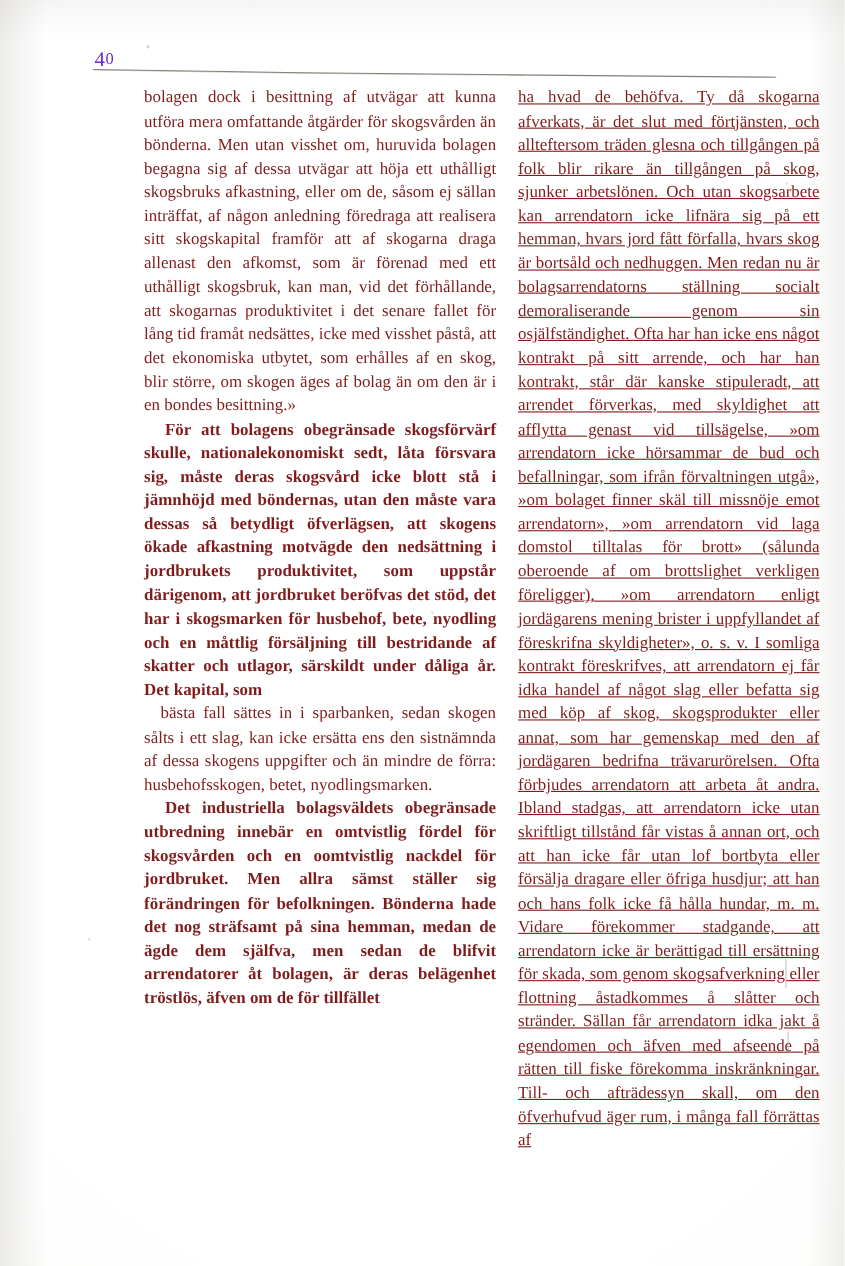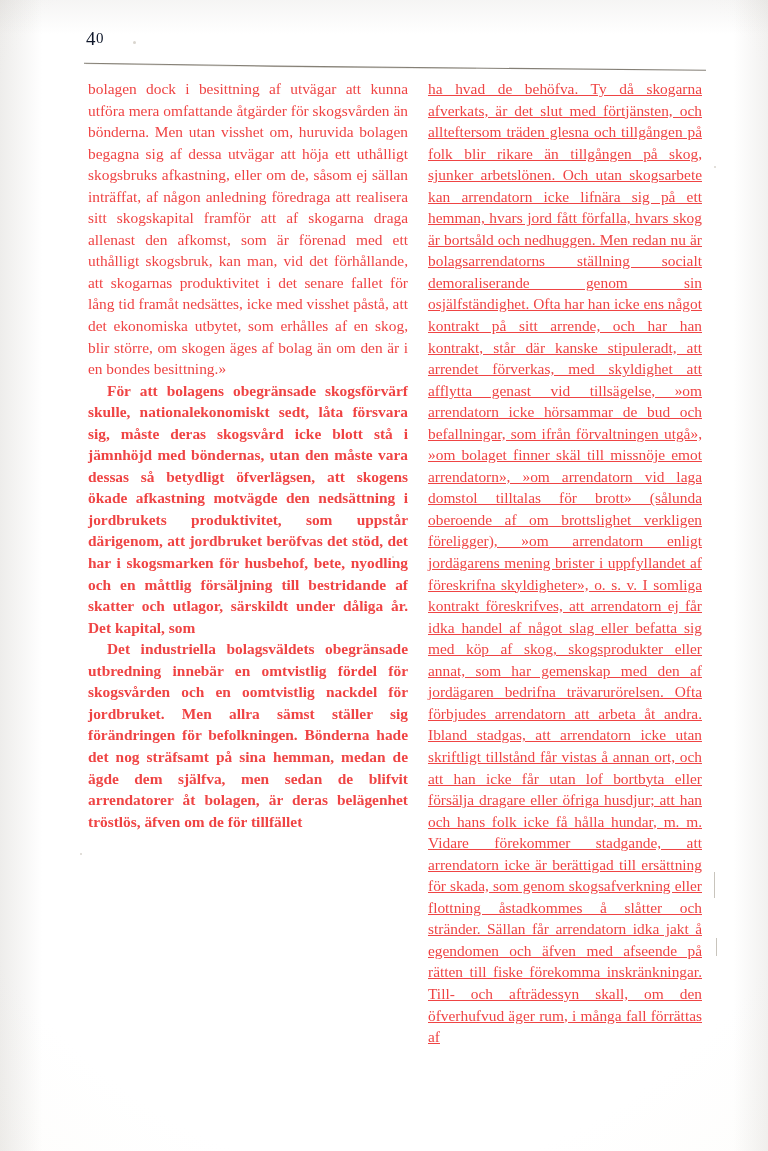--- a/index.html
+++ b/index.html
@@ -45,24 +45,24 @@
   .running-head {
     position: absolute;
     left: 86px;
     top: 28px;
     width: 616px;
     height: 30px;
   }
   .folio {
     position: absolute;
     left: 0;
-    top: 0;
+    top: 16px;
     font-size: 19px;
     letter-spacing: .5px;
-    color: #0f172a;
+    color: #6d28d9;
   }
   .folio .small-zero {
     font-size: 15px;
     vertical-align: 2px;
   }
   .head-title {
     position: absolute;
     left: 0;
     right: 0;
     top: 5px;
@@ -94,21 +94,22 @@
     top: 78px;
     width: 768px;
   }
   .col {
     position: absolute;
     top: 0;
     font-size: 15.4px;
     line-height: 21.55px;
     text-align: justify;
     text-justify: inter-word;
-    color: #ef4444;
+    color: #7f1d1d;
+    margin-left: 43px;
     -webkit-font-smoothing: none;
   }
   .col-left  { left: 88px;  width: 320px; }
   .col-right { left: 428px; width: 274px; text-decoration: underline; }
 
   .col p {
     margin: 0;
     text-indent: 0;
   }
   .col p.indent { text-indent: 19px; font-weight: bold; }
@@ -147,20 +148,21 @@
       <path d="M0 1.2 C 120 3.4, 260 5.2, 380 6.0 C 470 6.6, 560 7.4, 622 8.2" stroke="#6f685e" stroke-width="1.05" fill="none" opacity="0.85"></path>
       <path d="M2 1.6 C 130 4.0, 270 5.8, 392 6.4" stroke="#8d8679" stroke-width="0.7" fill="none" opacity="0.5"></path>
     </svg>
   </div>
 
   <div class="columns">
 
     <div class="col col-left">
       <p>bolagen dock i besittning af utvägar att kunna utföra mera omfattande åtgärder för skogsvården än bönderna. Men utan visshet om, huruvida bolagen begagna sig af dessa utvägar att höja ett uthålligt skogsbruks afkastning, eller om de, såsom ej sällan inträffat, af någon anledning föredraga att realisera sitt skogskapital framför att af skogarna draga allenast den afkomst, som är förenad med ett uthålligt skogsbruk, kan man, vid det förhållande, att skogarnas produktivitet i det senare fallet för lång tid framåt nedsättes, icke med visshet påstå, att det ekonomiska utbytet, som erhålles af en skog, blir större, om skogen äges af bolag än om den är i en bondes besittning.»</p>
       <p class="indent">För att bolagens obegränsade skogsförvärf skulle, nationalekonomiskt sedt, låta försvara sig, måste deras skogsvård icke blott stå i jämnhöjd med böndernas, utan den måste vara dessas så betydligt öfverlägsen, att skogens ökade afkastning motvägde den nedsättning i jordbrukets produktivitet, som uppstår därigenom, att jordbruket beröfvas det stöd, det har i skogsmarken för husbehof, bete, nyodling och en måttlig försäljning till bestridande af skatter och utlagor, särskildt under dåliga år. Det kapital, som</p>
+      <p><span class="stray-indent"></span><span>bästa fall sättes in i sparbanken, sedan skogen sålts i ett slag, kan icke ersätta ens den sistnämnda af dessa skogens uppgifter och än mindre de förra: husbehofsskogen, betet, nyodlingsmarken.</span></p>
       <p class="indent">Det industriella bolagsväldets obegränsade utbredning innebär en omtvistlig fördel för skogsvården och en oomtvistlig nackdel för jordbruket. Men allra sämst ställer sig förändringen för befolkningen. Bönderna hade det nog sträfsamt på sina hemman, medan de ägde dem själfva, men sedan de blifvit arrendatorer åt bolagen, är deras belägenhet tröstlös, äfven om de för tillfället</p>
     </div>
 
     <div class="col col-right">
       <p>ha hvad de behöfva. Ty då skogarna afverkats, är det slut med förtjänsten, och allteftersom träden glesna och tillgången på folk blir rikare än tillgången på skog, sjunker arbetslönen. Och utan skogsarbete kan arrendatorn icke lifnära sig på ett hemman, hvars jord fått förfalla, hvars skog är bortsåld och nedhuggen. Men redan nu är bolagsarrendatorns ställning socialt demoraliserande genom sin osjälfständighet. Ofta har han icke ens något kontrakt på sitt arrende, och har han kontrakt, står där kanske stipuleradt, att arrendet förverkas, med skyldighet att afflytta genast vid tillsägelse, »om arrendatorn icke hörsammar de bud och befallningar, som ifrån förvaltningen utgå», »om bolaget finner skäl till missnöje emot arrendatorn», »om arrendatorn vid laga domstol tilltalas för brott» (sålunda oberoende af om brottslighet verkligen föreligger), »om arrendatorn enligt jordägarens mening brister i uppfyllandet af föreskrifna skyldigheter», o. s. v. I somliga kontrakt föreskrifves, att arrendatorn ej får idka handel af något slag eller befatta sig med köp af skog, skogsprodukter eller annat, som har gemenskap med den af jordägaren bedrifna trävarurörelsen. Ofta förbjudes arrendatorn att arbeta åt andra. Ibland stadgas, att arrendatorn icke utan skriftligt tillstånd får vistas å annan ort, och att han icke får utan lof bortbyta eller försälja dragare eller öfriga husdjur; att han och hans folk icke få hålla hundar, m. m. Vidare förekommer stadgande, att arrendatorn icke är berättigad till ersättning för skada, som genom skogsafverkning eller flottning åstadkommes å slåtter och stränder. Sällan får arrendatorn idka jakt å egendomen och äfven med afseende på rätten till fiske förekomma inskränkningar. Till- och afträdessyn skall, om den öfverhufvud äger rum, i många fall förrättas af</p>
     </div>
 
   </div>
 
   <div class="speck" style="left:133px;top:41px;width:3px;height:3px;"></div>

